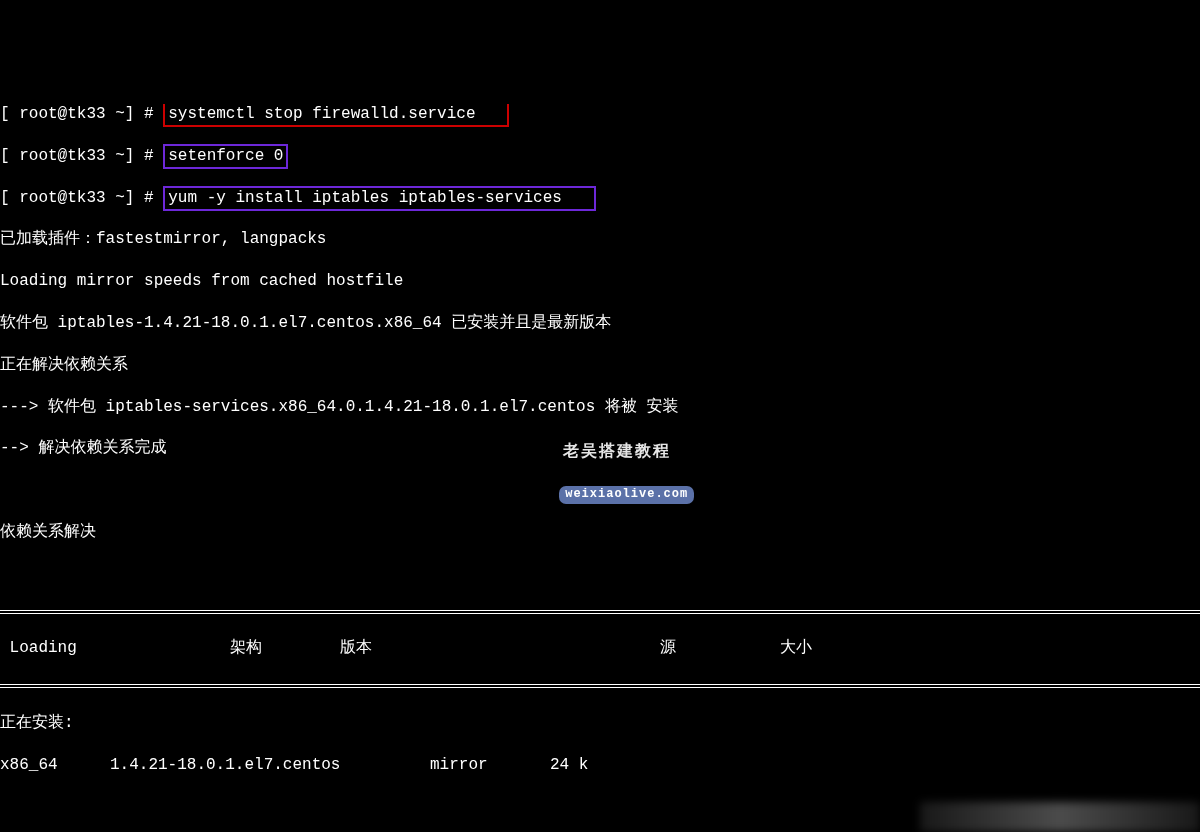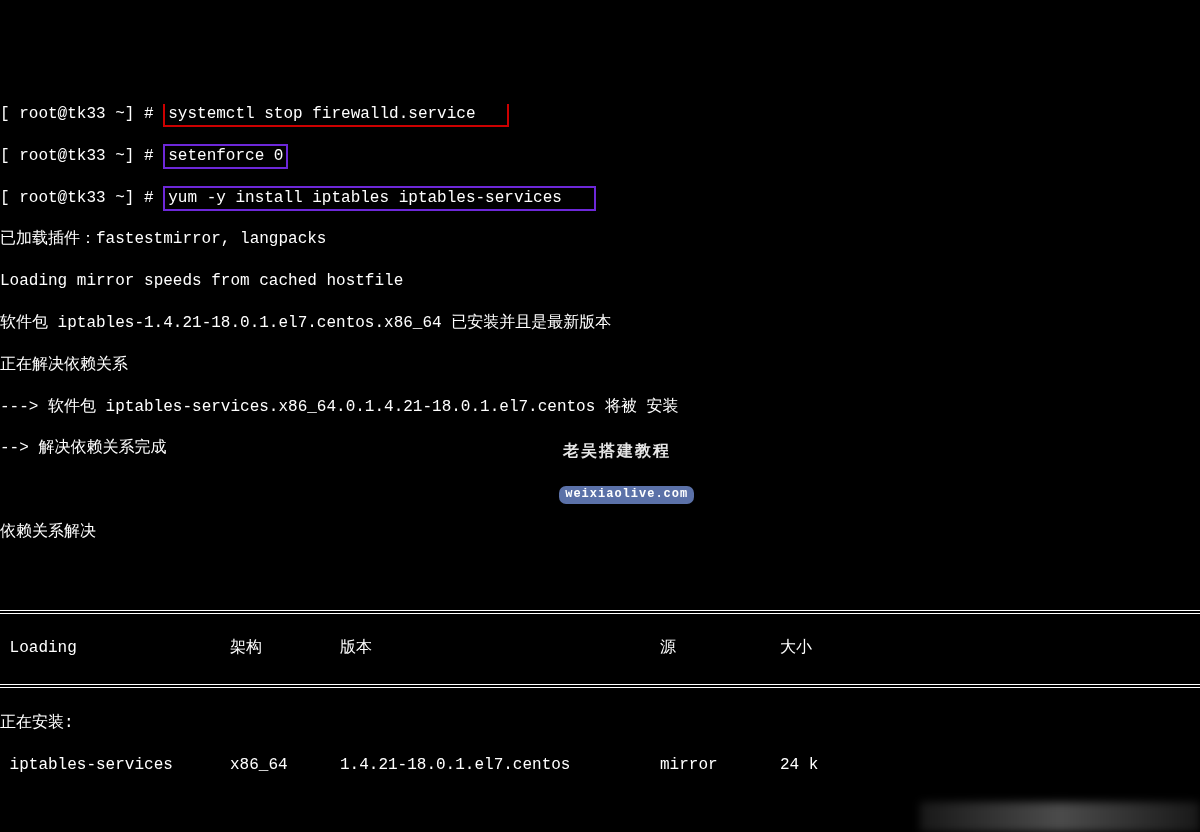--- a/index.html
+++ b/index.html
@@ -109,21 +109,21 @@
 <span class="line"> </span>
 <span class="line">依赖关系解决</span>
 <span class="line"> </span>
 <hr class="hr-double">
 <div class="table-row">
   <span class="col-package"> Loading</span><span class="col-arch">架构</span><span class="col-version">版本</span><span class="col-source">源</span><span class="col-size">大小</span>
 </div>
 <hr class="hr-double">
 <span class="line">正在安装:</span>
 <div class="table-row">
-  <span class="col-package"> iptables-services</span><span class="col-arch">x86_64</span><span class="col-version">1.4.21-18.0.1.el7.centos</span><span class="col-source">mirror</span><span class="col-size">24 k</span>
+  <span class="col-arch">x86_64</span><span class="col-version">1.4.21-18.0.1.el7.centos</span><span class="col-source">mirror</span><span class="col-size">24 k</span>
 </div>
 
 
 
 
 
 
 
 
 

